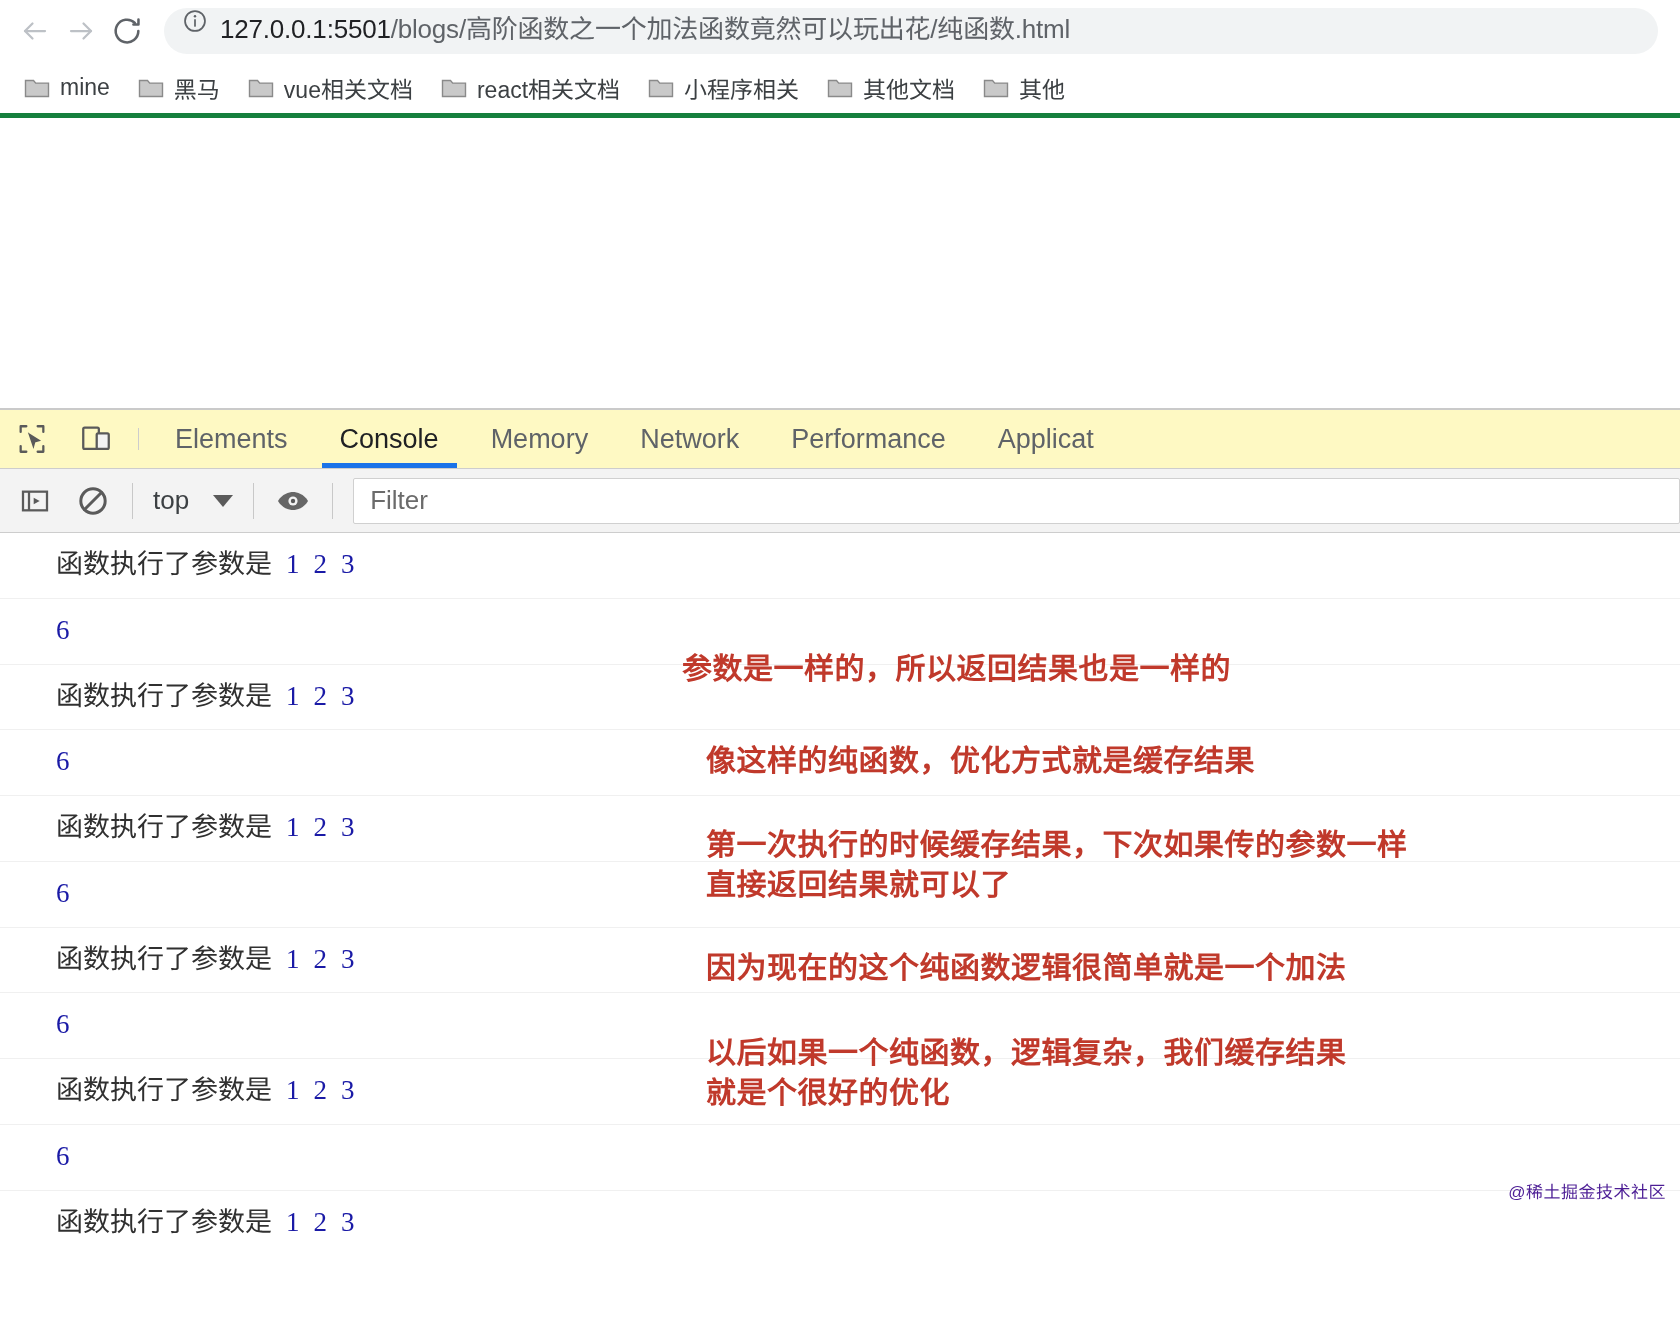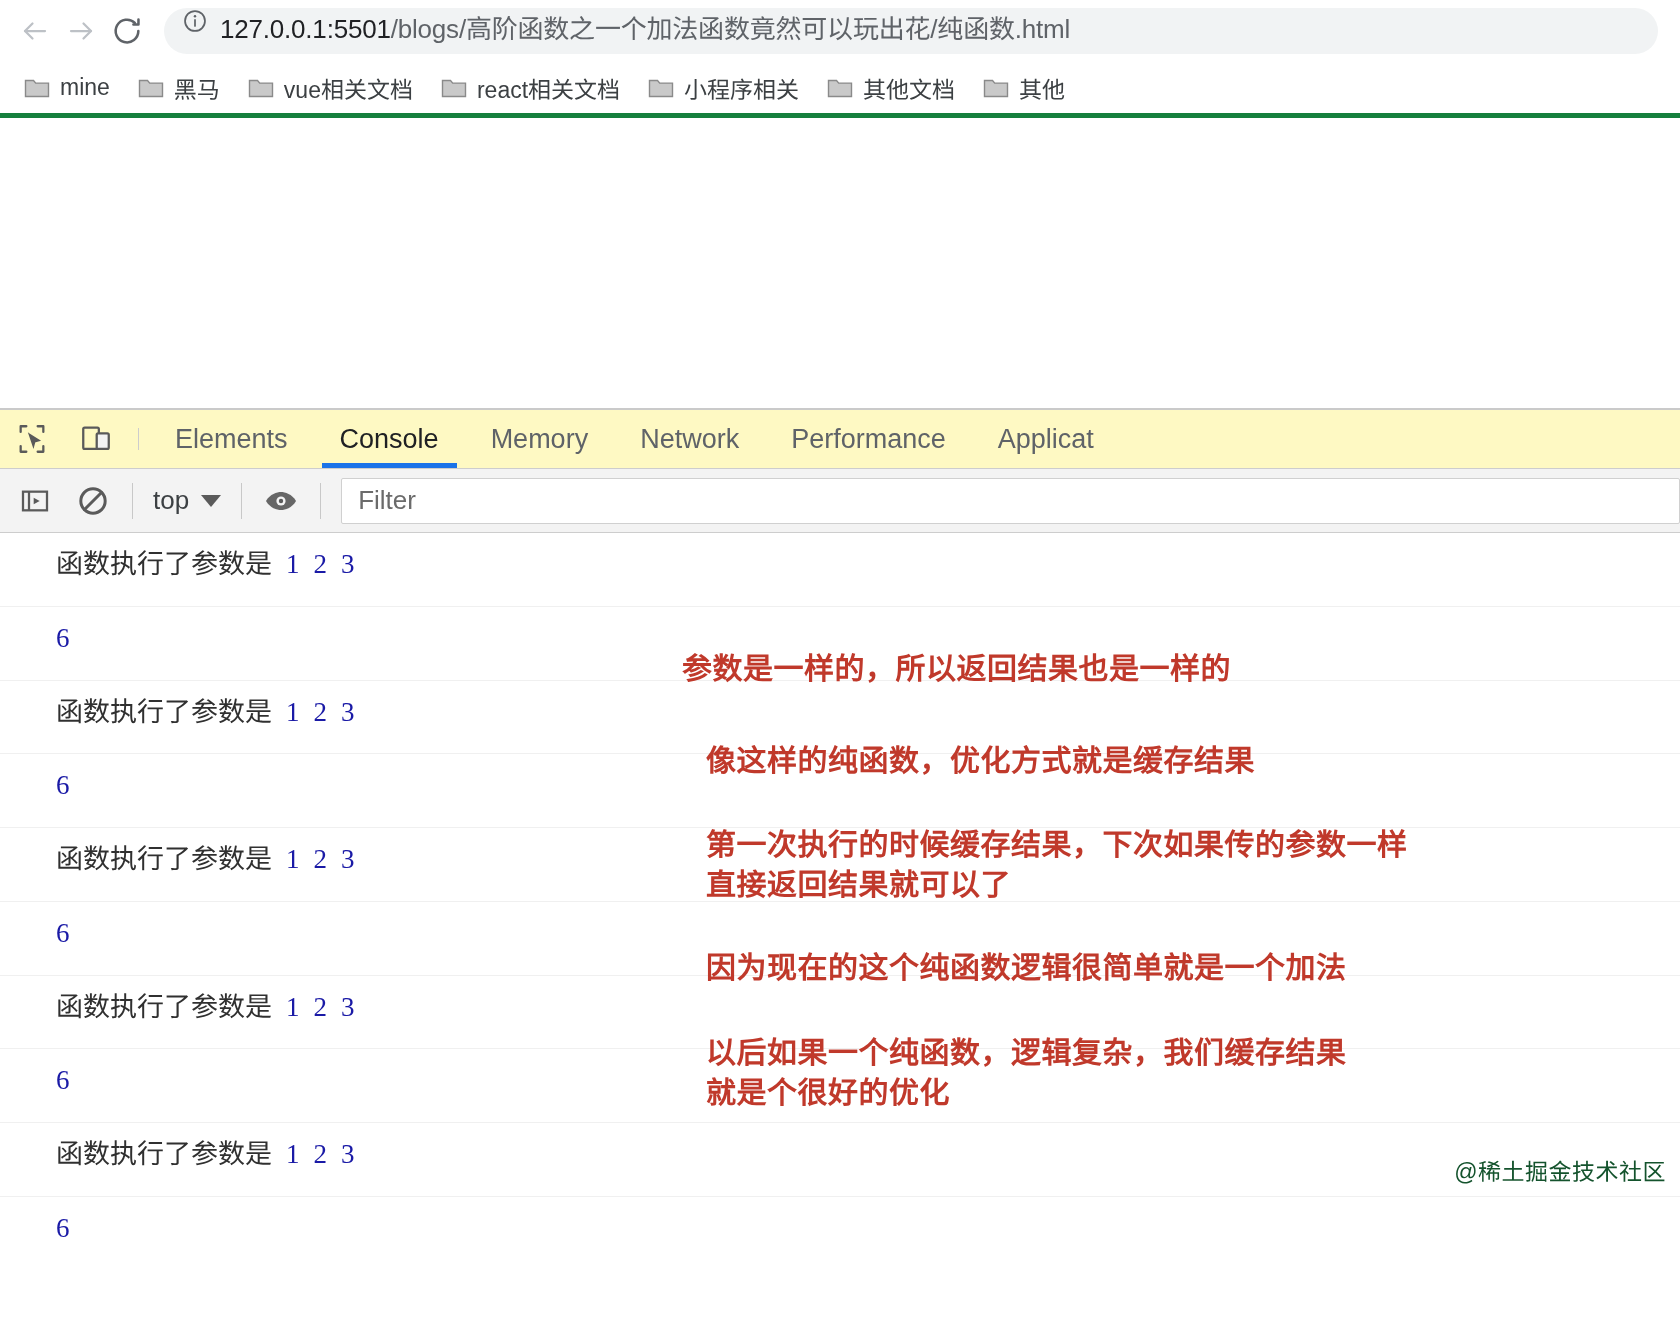--- a/index.html
+++ b/index.html
@@ -169,21 +169,21 @@
   #context-selector {
     display: flex;
     align-items: center;
     padding: 0 10px;
     height: 48px;
     flex: 0 0 auto;
   }
   #context-selector .ctx-label {
     font-size: 26px;
     color: #3c4043;
-    margin-right: 12px;
+    margin-right: 24px;
   }
   .caret-down {
     width: 0; height: 0;
     border-left: 10px solid transparent;
     border-right: 10px solid transparent;
     border-top: 12px solid #5a5a5a;
   }
   #filter-input {
     flex: 1 1 auto;
     height: 46px;
@@ -205,21 +205,21 @@
   
   #console-list {
     position: relative;
     background: #ffffff;
     height: 712px;
     overflow: hidden;
   }
   .console-row {
     position: relative;
     border-bottom: 1px solid #f0f0f0;
-    padding: 14px 0 24px 56px;
+    padding: 14px 0 16px 56px;
     font-family: "DejaVu Sans Mono", "Liberation Mono", monospace;
     font-size: 27px;
     line-height: 1.25;
     color: #303030;
     white-space: nowrap;
   }
   .console-row .msg-text {
     font-family: "Liberation Sans", "DejaVu Sans", sans-serif;
     color: #303030;
   }
@@ -243,23 +243,23 @@
     font-size: 30px;
     font-weight: 700;
     line-height: 1.32;
     white-space: pre;
     letter-spacing: 0.5px;
   }
 
   #watermark {
     position: absolute;
     right: 14px;
-    bottom: 58px;
-    font-size: 23px;
-    color: #14532d;
+    bottom: 42px;
+    font-size: 17px;
+    color: #4c1d95;
     letter-spacing: 0.5px;
   }
 </style>
 </head>
 <body>
 
 <div id="browser-chrome">
 
   <div id="omnibar-row">
 

